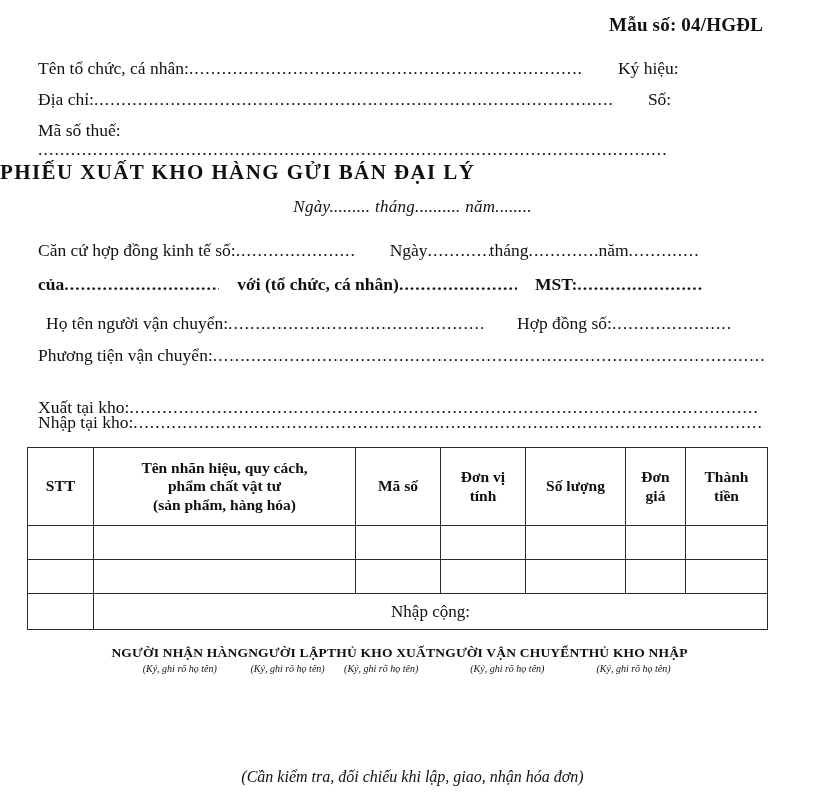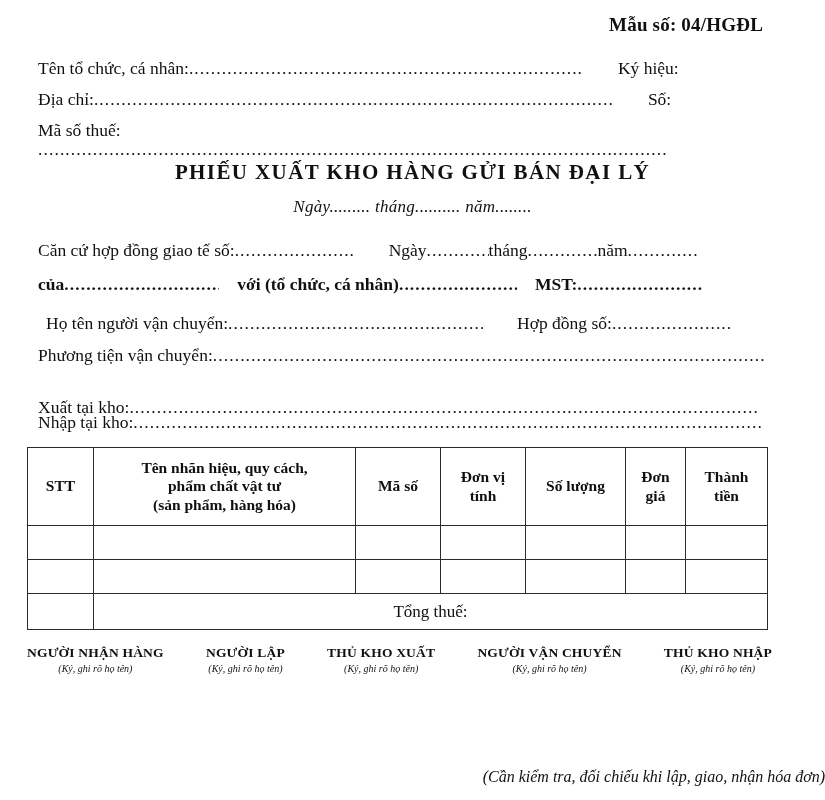--- a/index.html
+++ b/index.html
@@ -62,21 +62,20 @@
     white-space: nowrap;
   }
   .gap-sm { flex: 0 0 18px; }
   .gap-md { flex: 0 0 34px; }
 
   
   .doc-title {
     position: absolute;
     top: 160px;
     left: 0; right: 0;
-    text-align: center;
     font-weight: bold;
     font-size: 21px;
     letter-spacing: 1.4px;
   }
   .doc-date {
     position: absolute;
     top: 197px;
     left: 0; right: 0;
     text-align: center;
     font-style: italic;
@@ -120,21 +119,21 @@
     font-size: 17px;
   }
 
   
   .sign-row {
     position: absolute;
     top: 645px;
     left: 27px;
     width: 745px;
     display: flex;
-    justify-content: space-between;
+    justify-content: center;
     align-items: flex-start;
   }
   .sign-block {
     text-align: center;
     flex: 0 0 auto;
   }
   .sign-title {
     font-weight: bold;
     font-size: 13.5px;
     letter-spacing: 0.2px;
@@ -145,21 +144,21 @@
     font-size: 10px;
     margin-top: 2px;
     white-space: nowrap;
   }
 
   
   .footer-note {
     position: absolute;
     top: 768px;
     left: 0; right: 0;
-    text-align: right;
+    text-align: center;
     font-style: italic;
     font-size: 16px;
   }
 </style>
 </head>
 <body>
 
 <div class="page">
 
   <div class="form-no">Mẫu số: 04/HGĐL</div>
@@ -180,21 +179,21 @@
 
   <div class="row" style="top:120px; left:38px; width:600px;flex-direction:column;">
     <span class="lbl">Mã số thuế:</span>
     <span class="dots">...................................................................................................................</span>
   </div>
 
   <div class="doc-title">PHIẾU XUẤT KHO HÀNG GỬI BÁN ĐẠI LÝ</div>
   <div class="doc-date">Ngày......... tháng.......... năm........</div>
 
   <div class="row" style="top:240px; left:38px; width:760px;">
-    <span class="lbl">Căn cứ hợp đồng giao tế số:</span>
+    <span class="lbl">Căn cứ hợp đồng kinh tế số:</span>
     <span class="dots-fixed" style="width:120px;">..........................................</span>
     <span class="gap-md"></span>
     <span class="lbl">Ngày</span>
     <span class="dots-fixed" style="width:62px;">..........................................</span>
     <span class="lbl">tháng</span>
     <span class="dots-fixed" style="width:70px;">..........................................</span>
     <span class="lbl">năm</span>
     <span class="dots-fixed" style="width:72px;">..........................................</span>
   </div>
 
@@ -287,21 +286,21 @@
           <td class="cell"></td>
           <td class="cell"></td>
           <td class="cell"></td>
           <td class="cell"></td>
           <td class="cell"></td>
           <td class="cell"></td>
           <td class="cell"></td>
         </tr>
         <tr>
           <td class="cell"></td>
-          <td class="total" colspan="6">Tổng thuế:</td>
+          <td class="total" colspan="6">Nhập cộng:</td>
         </tr>
       </tbody>
     </table>
   </div>
 
   <div class="sign-row">
     <div class="sign-block">
       <div class="sign-title">NGƯỜI NHẬN HÀNG</div>
       <div class="sign-sub">(Ký, ghi rõ họ tên)</div>
     </div>

